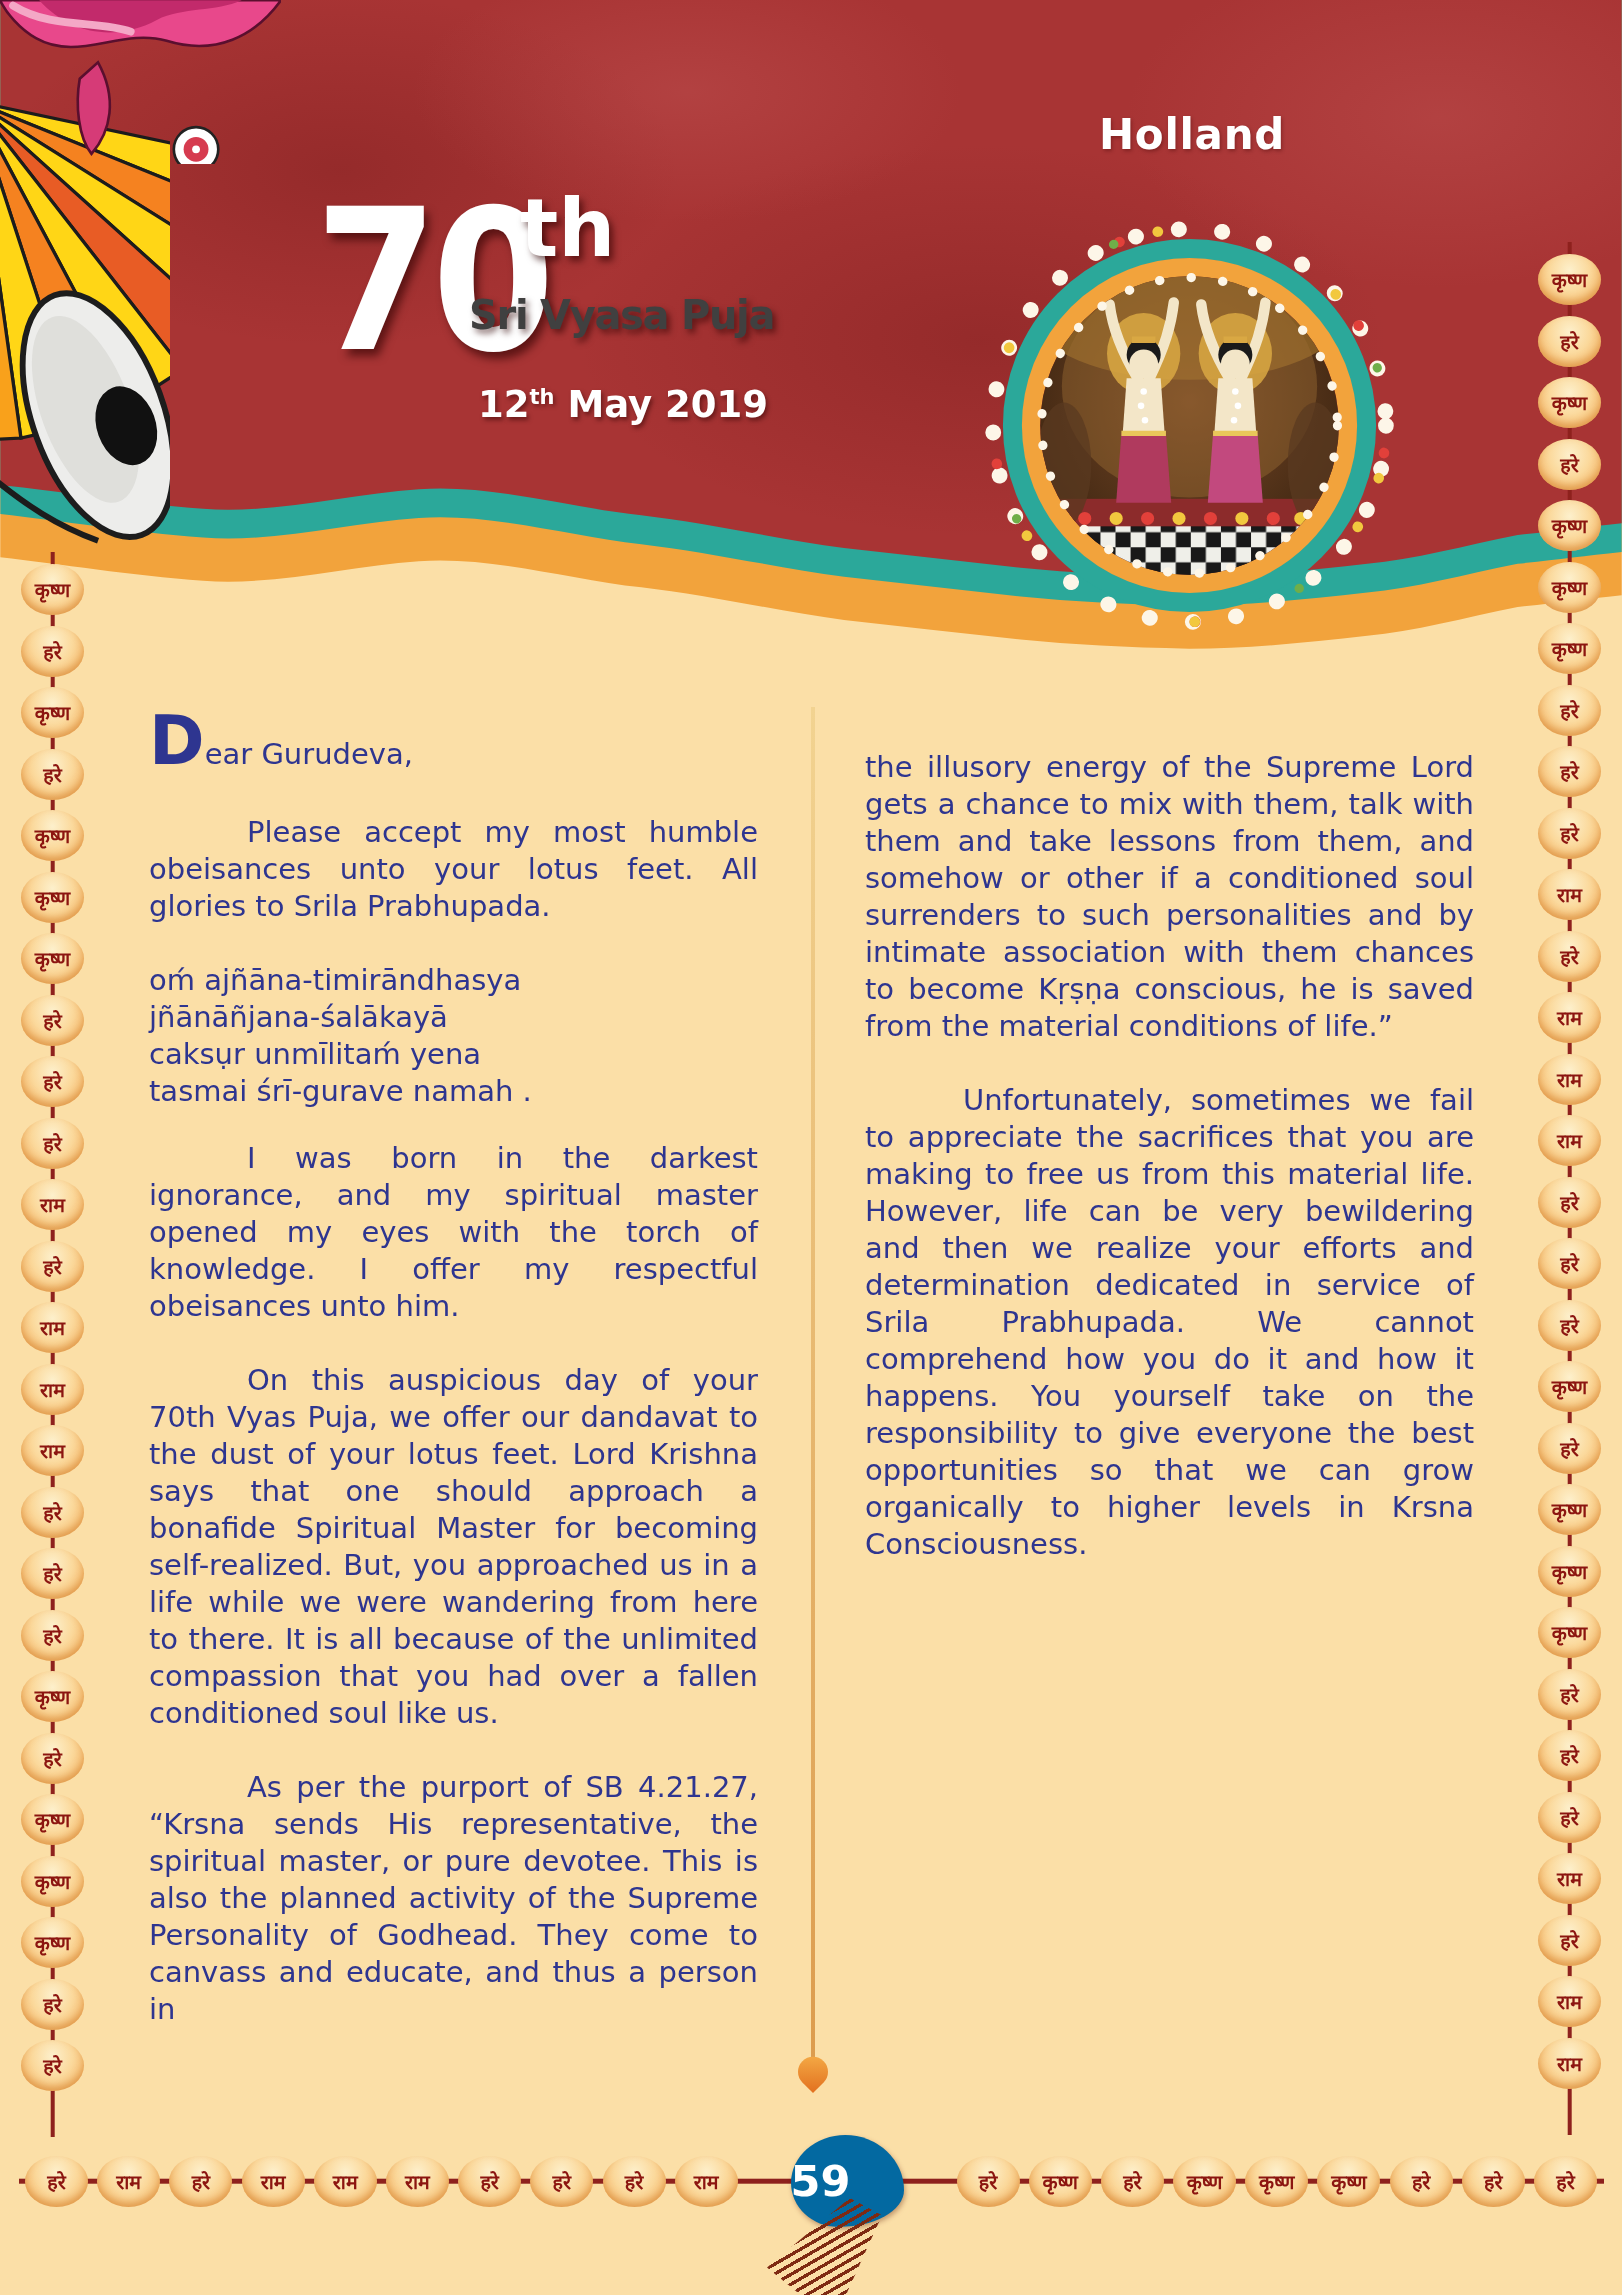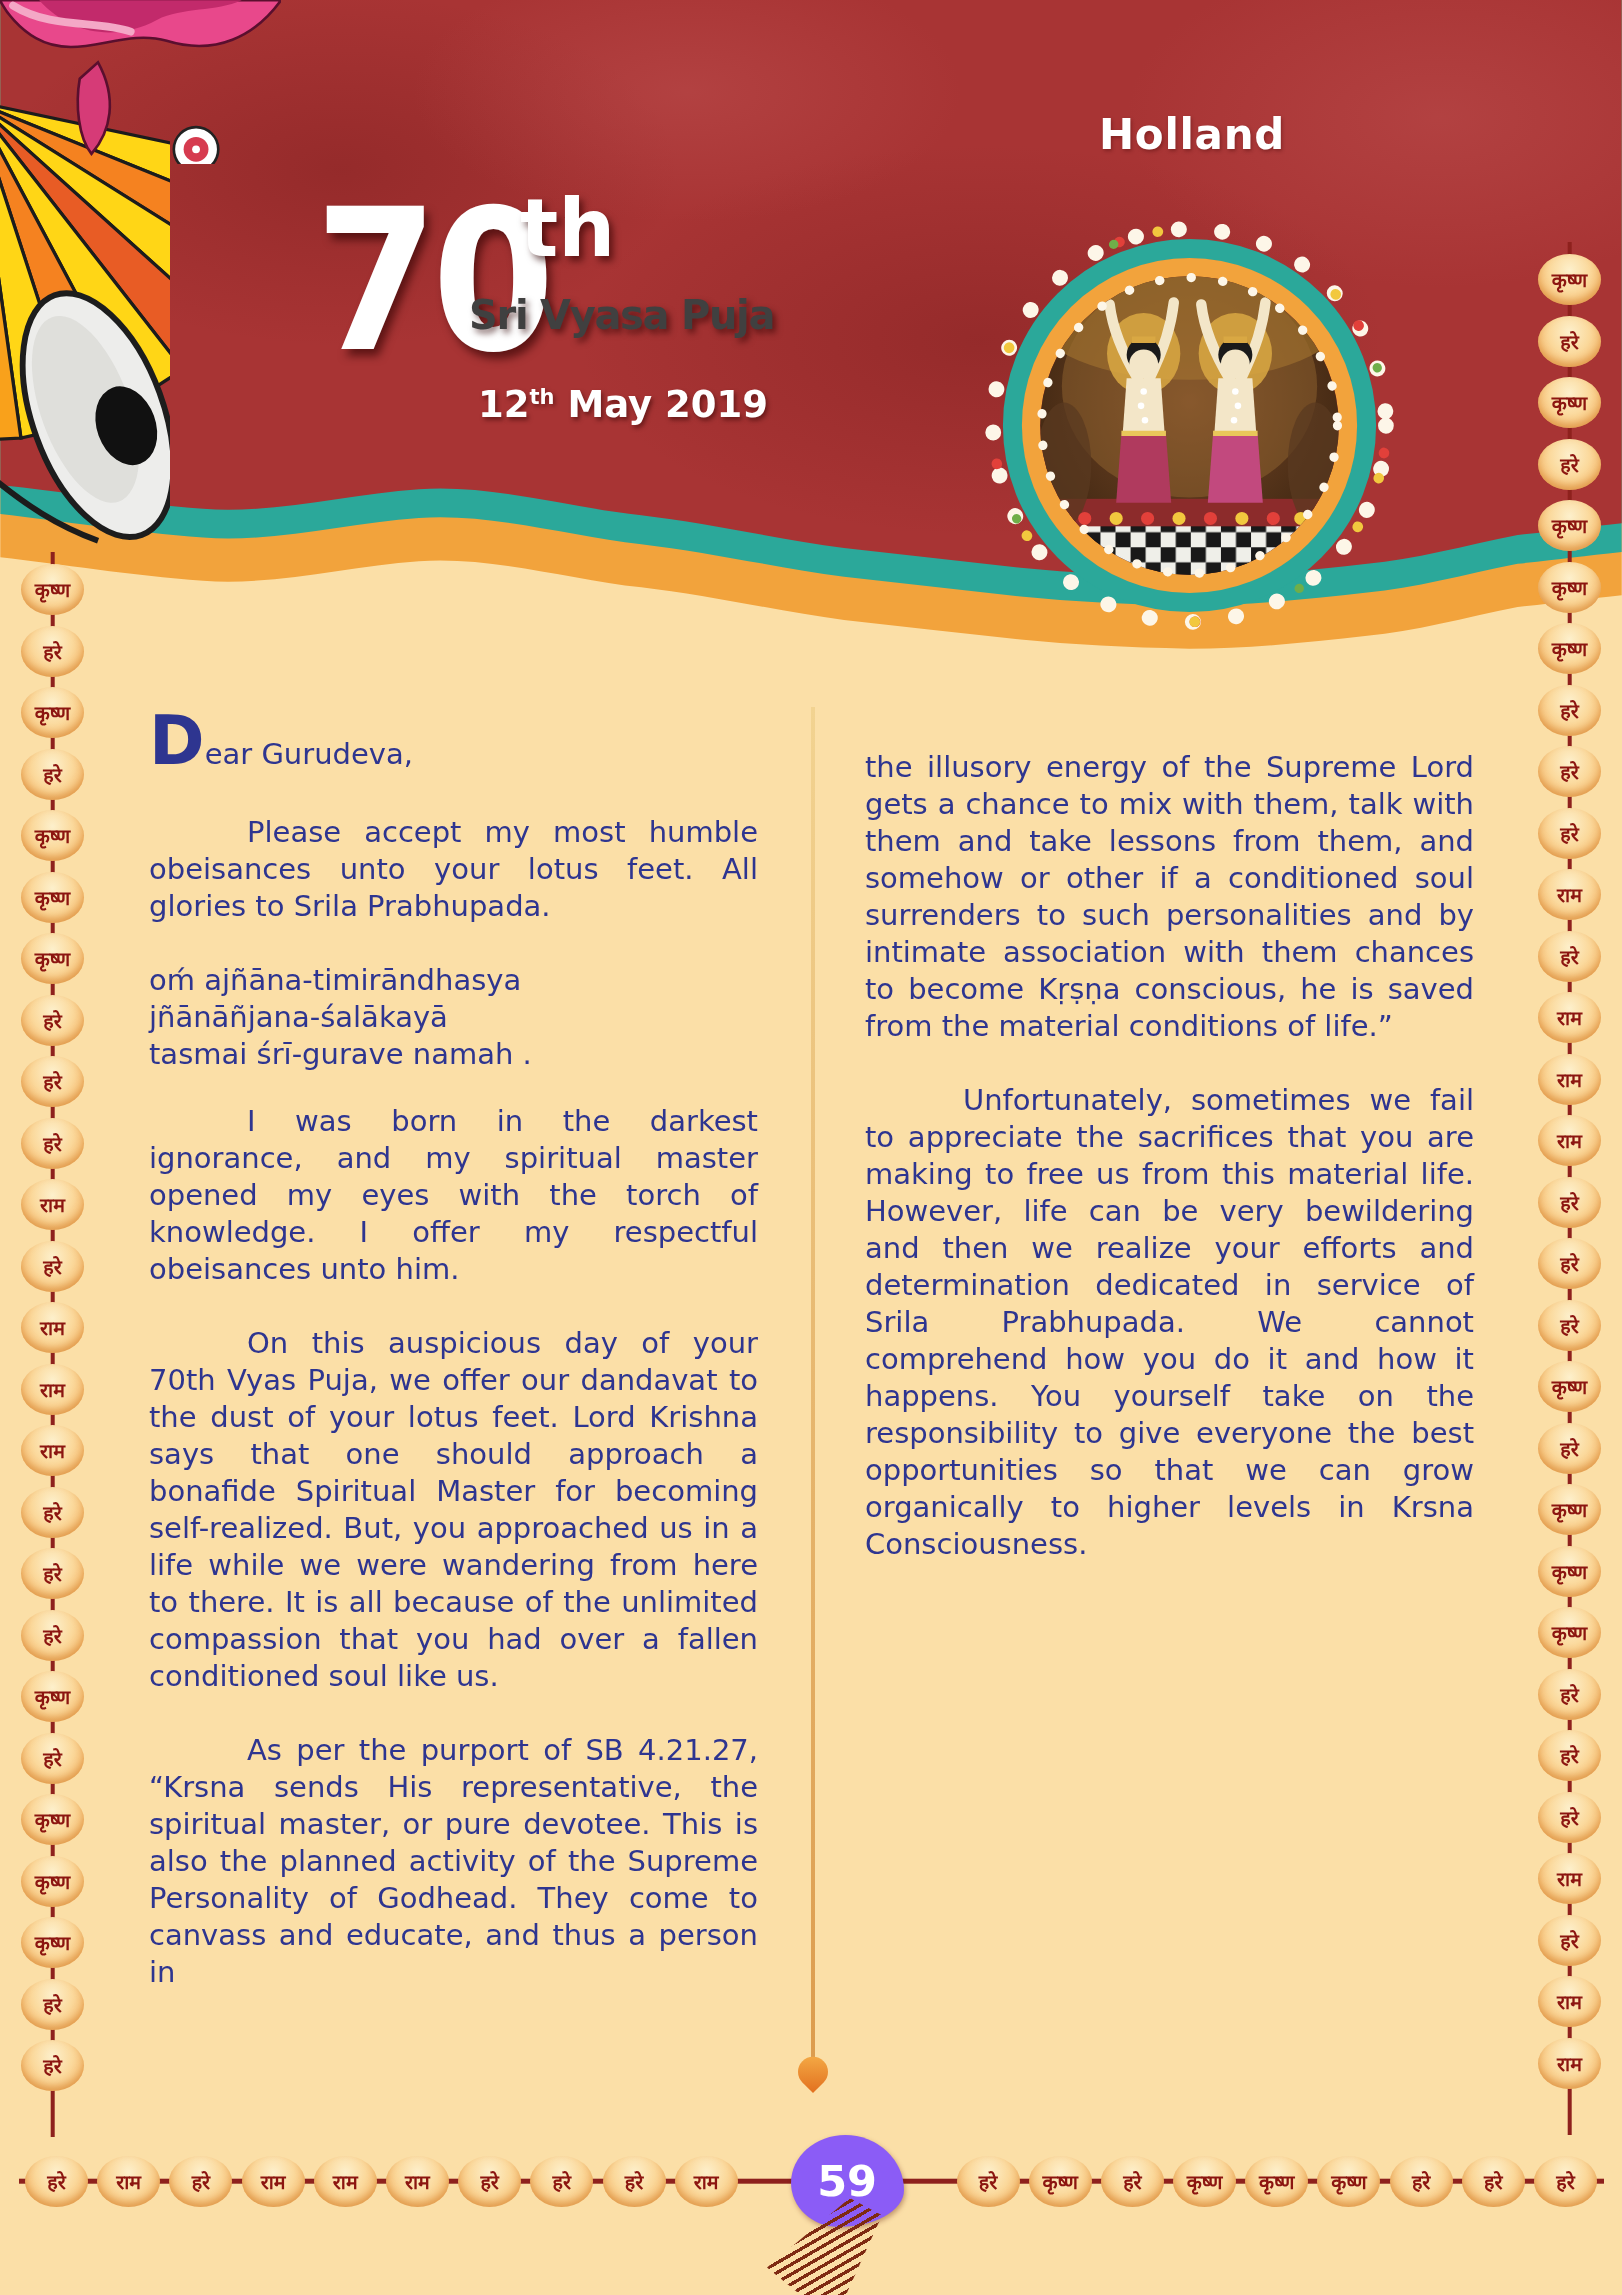--- a/index.html
+++ b/index.html
@@ -79,23 +79,23 @@
   }
   .bead-row::before{
     content:"";position:absolute;left:-6.5px;right:-6.5px;top:50%;height:4.6px;
     background:#8e211d;transform:translateY(-50%);
   }
   .row-part{display:flex;gap:9.2px;align-items:center;}
 
   
   .page-badge{
     position:relative;z-index:2;width:113px;height:92px;
-    background:#8b5cf6;
+    background:#0369a1;
     border-radius:48% 52% 58% 42% / 52% 60% 40% 48%;
-    display:flex;align-items:center;justify-content:center;
+    display:flex;align-items:center;
     box-shadow:1.3px 2.6px 5.2px rgba(90,20,0,.35);
   }
   .page-badge .num{color:#ffffff;font-size:43px;font-weight:bold;}
   .badge-broom{
     position:absolute;left:-23.6px;top:63px;width:115px;height:124px;z-index:-1;
     background:repeating-linear-gradient(150deg,#7e2a12 0 3.3px,transparent 3.3px 8.5px);
     clip-path:polygon(72% 0,100% 14%,58% 100%,0 56%);
   }
 
   
@@ -261,20 +261,21 @@
 
   <div class="divider"></div>
 
   <div class="text-col col-left">
     <div class="salutation"><span class="dropcap">D</span><span>ear Gurudeva,</span></div>
     <p>Please accept my most humble obeisances unto your lotus feet. All glories to Srila Prabhupada.</p>
     <div class="verse">
 
     <div class="verse-line">oḿ ajñāna-timirāndhasya</div>
         <div class="verse-line">jñānāñjana-śalākayā</div>
+        <div class="verse-line">caksụr unmīlitaḿ yena</div>
         <div class="verse-line">tasmai śrī-gurave namah .</div>
       </div>
     <p>I was born in the darkest ignorance, and my spiritual master opened my eyes with the torch of knowledge. I offer my respectful obeisances unto him.</p>
     <p>On this auspicious day of your 70th Vyas Puja, we offer our dandavat to the dust of your lotus feet. Lord Krishna says that one should approach a bonafide Spiritual Master for becoming self-realized. But, you approached us in a life while we were wandering from here to there. It is all because of the unlimited compassion that you had over a fallen conditioned soul like us.</p>
     <p>As per the purport of SB 4.21.27, “Krsna sends His representative, the spiritual master, or pure devotee. This is also the planned activity of the Supreme Personality of Godhead. They come to canvass and educate, and thus a person in</p>
   </div>
 
   <div class="text-col col-right">
     <p class="no-indent">the illusory energy of the Supreme Lord gets a chance to mix with them, talk with them and take lessons from them, and somehow or other if a conditioned soul surrenders to such personalities and by intimate association with them chances to become Kṛṣṇa conscious, he is saved from the material conditions of life.”</p>
     <p>Unfortunately, sometimes we fail to appreciate the sacrifices that you are making to free us from this material life. However, life can be very bewildering and then we realize your efforts and determination dedicated in service of Srila Prabhupada. We cannot comprehend how you do it and how it happens. You yourself take on the responsibility to give everyone the best opportunities so that we can grow organically to higher levels in Krsna Consciousness.</p>

